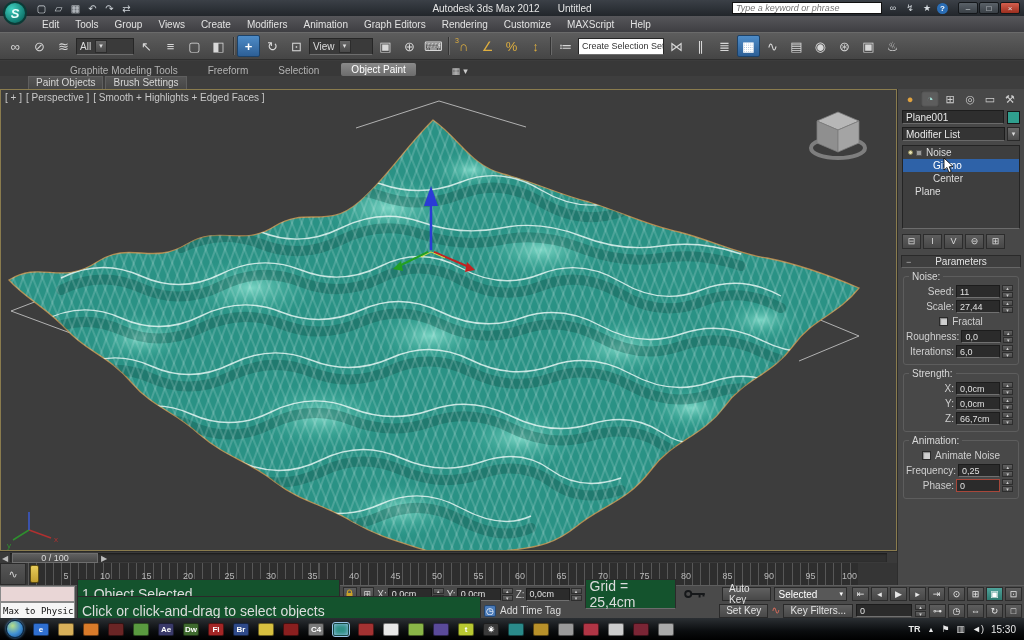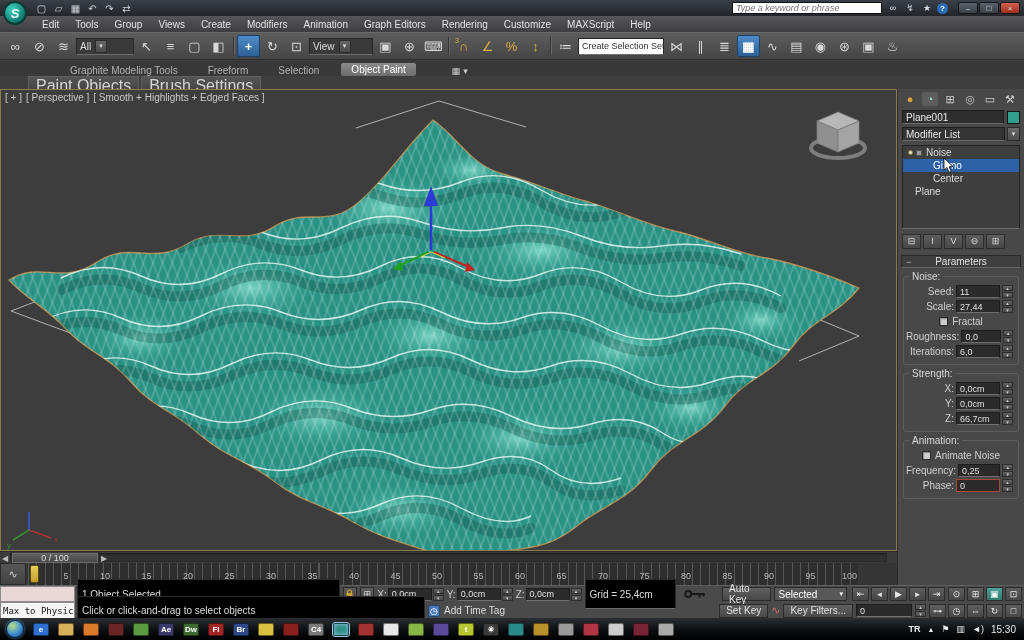--- a/index.html
+++ b/index.html
@@ -33,21 +33,21 @@
 .sep{width:1px;height:18px;background:#343434;margin:0 2px;box-shadow:1px 0 0 #6a6a6a}
 .combo{height:17px;background:#3a3a3a;border:1px solid #262626;border-bottom-color:#6e6e6e;display:flex;align-items:center;font-size:10px;color:#ddd;padding:0 3px;gap:4px}
 .combo .arr{width:12px;height:13px;background:linear-gradient(#666,#4a4a4a);border:1px solid #2c2c2c;font-size:7px;display:flex;align-items:center;justify-content:center}
 .combo.white{background:#fff;color:#333;width:86px;overflow:hidden;white-space:nowrap}
 
 #ribbontabs{position:absolute;top:61px;left:0;width:1024px;height:15px;background:#383838;display:flex;align-items:flex-end;gap:14px;padding-left:62px}
 .rtab{font-size:10px;color:#b2b2b2;padding:0 8px}
 .rtab.active{background:linear-gradient(#8a8a8a,#6c6c6c);color:#fff;border-radius:2px;padding:1px 10px}
 #ribbonextra{display:flex;align-items:center;gap:3px;margin-left:22px;color:#ccc;font-size:9px}
 #subtabs{position:absolute;top:76px;left:0;width:1024px;height:13px;background:#3e3e3e;display:flex;gap:2px;padding-left:28px}
-.stab{font-size:16px;color:#d5d5d5;background:linear-gradient(#555,#464646);border:1px solid #5f5f5f;border-bottom:none;padding:0 7px}
+.stab{font-size:10px;color:#d5d5d5;background:linear-gradient(#555,#464646);border:1px solid #5f5f5f;border-bottom:none;padding:0 7px}
 
 #viewport{position:absolute;top:89px;left:0;width:897px;height:462px;background:#3d3d3d;border:1px solid #8a7c4e;overflow:hidden}
 #vplabel{position:absolute;top:2px;left:4px;font-size:10px;color:#c9c9c9;z-index:5;display:flex;gap:4px}
 #viewcube{position:absolute;top:14px;right:22px;z-index:5}
 
 #cmdpanel{position:absolute;top:89px;right:0;width:127px;height:496px;background:#484848;border-left:1px solid #2d2d2d;font-size:10px}
 #ptabs{display:flex;align-items:center;gap:2px;padding:2px 3px;height:20px}
 .ptab{width:18px;height:16px;display:flex;align-items:center;justify-content:center;color:#cfcfcf;font-size:11px;border-radius:2px}
 .ptab.active{background:#5d5d5d;box-shadow:inset 0 0 2px #222;color:#9fdcd2}
 .ptab.orange{color:#e0a23f}
@@ -89,23 +89,23 @@
 #ruler{position:absolute;left:28px;top:0;width:830px;height:22px;background:#2e2e2e;background-image:repeating-linear-gradient(90deg,#575757 0 1px,transparent 1px 8.3px),repeating-linear-gradient(90deg,#6e6e6e 0 1px,transparent 1px 41.5px);display:flex}
 .tick{flex:0 0 41.5px;text-align:right;font-size:9px;color:#b8b8b8;padding-top:8px;padding-right:1px}
 #framemarker{position:absolute;left:30px;top:2px;width:9px;height:18px;background:linear-gradient(#e8cc5a,#c2a030);border:1px solid #5c4c14;border-radius:2px;z-index:3}
 
 #statusbar{position:absolute;top:585px;left:0;width:1024px;height:33px;background:#4a4a4a;border-top:1px solid #5e5e5e}
 #listenerpink{position:absolute;left:0;top:0;width:75px;height:16px;background:#e9d6d6;border:1px solid #8a8a8a}
 #listenerwhite{position:absolute;left:0;top:16px;width:75px;height:17px;background:#f6f6f6;border:1px solid #8a8a8a;color:#111;font-family:"DejaVu Sans Mono",monospace;font-size:9px;display:flex;align-items:center;padding:0 2px;white-space:nowrap;overflow:hidden}
 .srowbar{position:absolute;left:77px;right:2px;height:16px;display:flex;align-items:center;gap:3px}
 #srowA{top:0}
 #srowB{top:16px;height:17px}
-.sfield{height:13px;background:#000000;border:1px solid #2a2a2a;border-bottom-color:#6c6c6c;color:#ddd;font-size:10px;display:flex;align-items:center;padding:14px 4px}
+.sfield{height:13px;background:#14532d;border:1px solid #2a2a2a;border-bottom-color:#6c6c6c;color:#ddd;font-size:14px;display:flex;align-items:center;padding:14px 4px}
 #selfield{width:300px}
-#promptfield{width:348px}
+#promptfield{width:404px}
 .minibtn{width:16px;height:14px;background:linear-gradient(#5d5d5d,#474747);border:1px solid #2c2c2c;display:flex;align-items:center;justify-content:center;color:#d8d8d8;font-size:9px}
 .xyz{display:flex;align-items:center;gap:1px}
 .xyz .plabel{font-size:10px}
 #gridfield{width:103px}
 #keysvg{margin-left:4px}
 .graybtn{height:14px;background:linear-gradient(#606060,#484848);border:1px solid #2a2a2a;color:#e2e2e2;font-size:10px;display:flex;align-items:center;justify-content:center;padding:0 6px}
 #selcombo{width:82px;height:14px;background:#585858;border:1px solid #2a2a2a;color:#fff;font-size:10px;display:flex;align-items:center;justify-content:space-between;padding:0 3px}
 .pbtn{width:17px;height:14px;background:linear-gradient(#5d5d5d,#474747);border:1px solid #2c2c2c;color:#e8e8e8;font-size:9px;display:flex;align-items:center;justify-content:center}
 .pbtn.hl{background:linear-gradient(#4ea39a,#2f7a70);color:#fff}
 #timetag{display:flex;align-items:center;gap:4px}
@@ -138,20 +138,23 @@
       <span class="qbtn">
         <span>↶</span>
       </span>
       <span class="qbtn">
         <span>↷</span>
       </span>
       <span class="qbtn">
         <span>⇄</span>
       </span>
     </div>
+  <div id="titletext">
+    <b>Autodesk 3ds Max 2012</b><span>Untitled</span>
+  </div>
   <div id="infocenter">
     <input id="searchbox" placeholder="Type a keyword or phrase" style="">
     <span style="display:flex;gap:3px;align-items:center">
 
     <span class="icbtn">
           <span>∞</span>
         </span>
         <span class="icbtn">
           <span>↯</span>
         </span>

